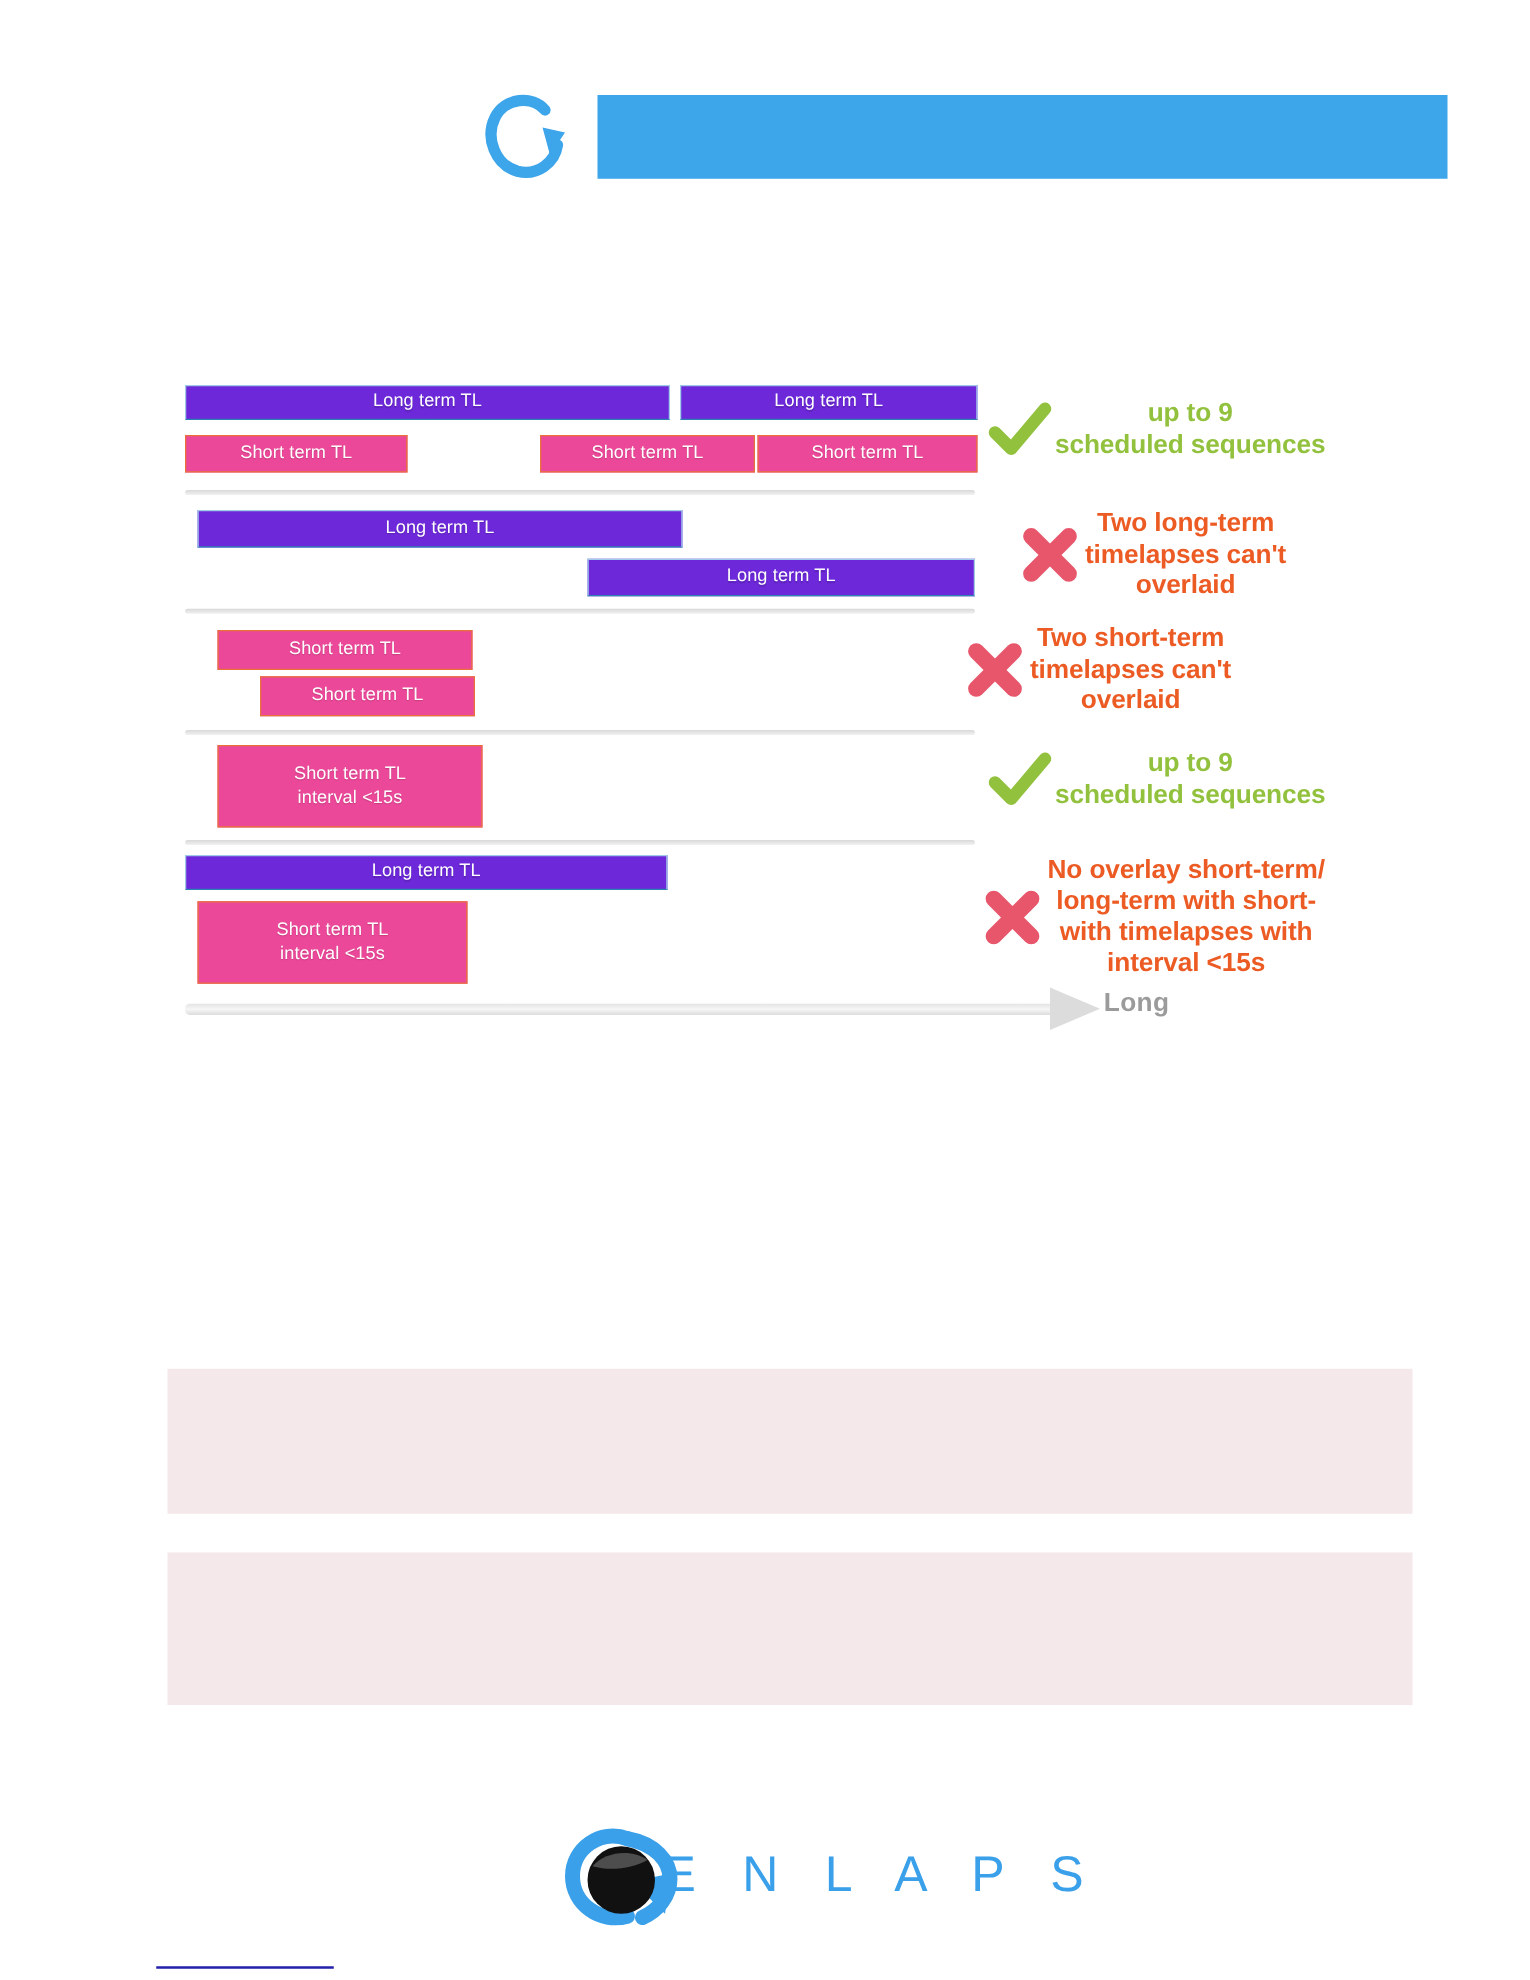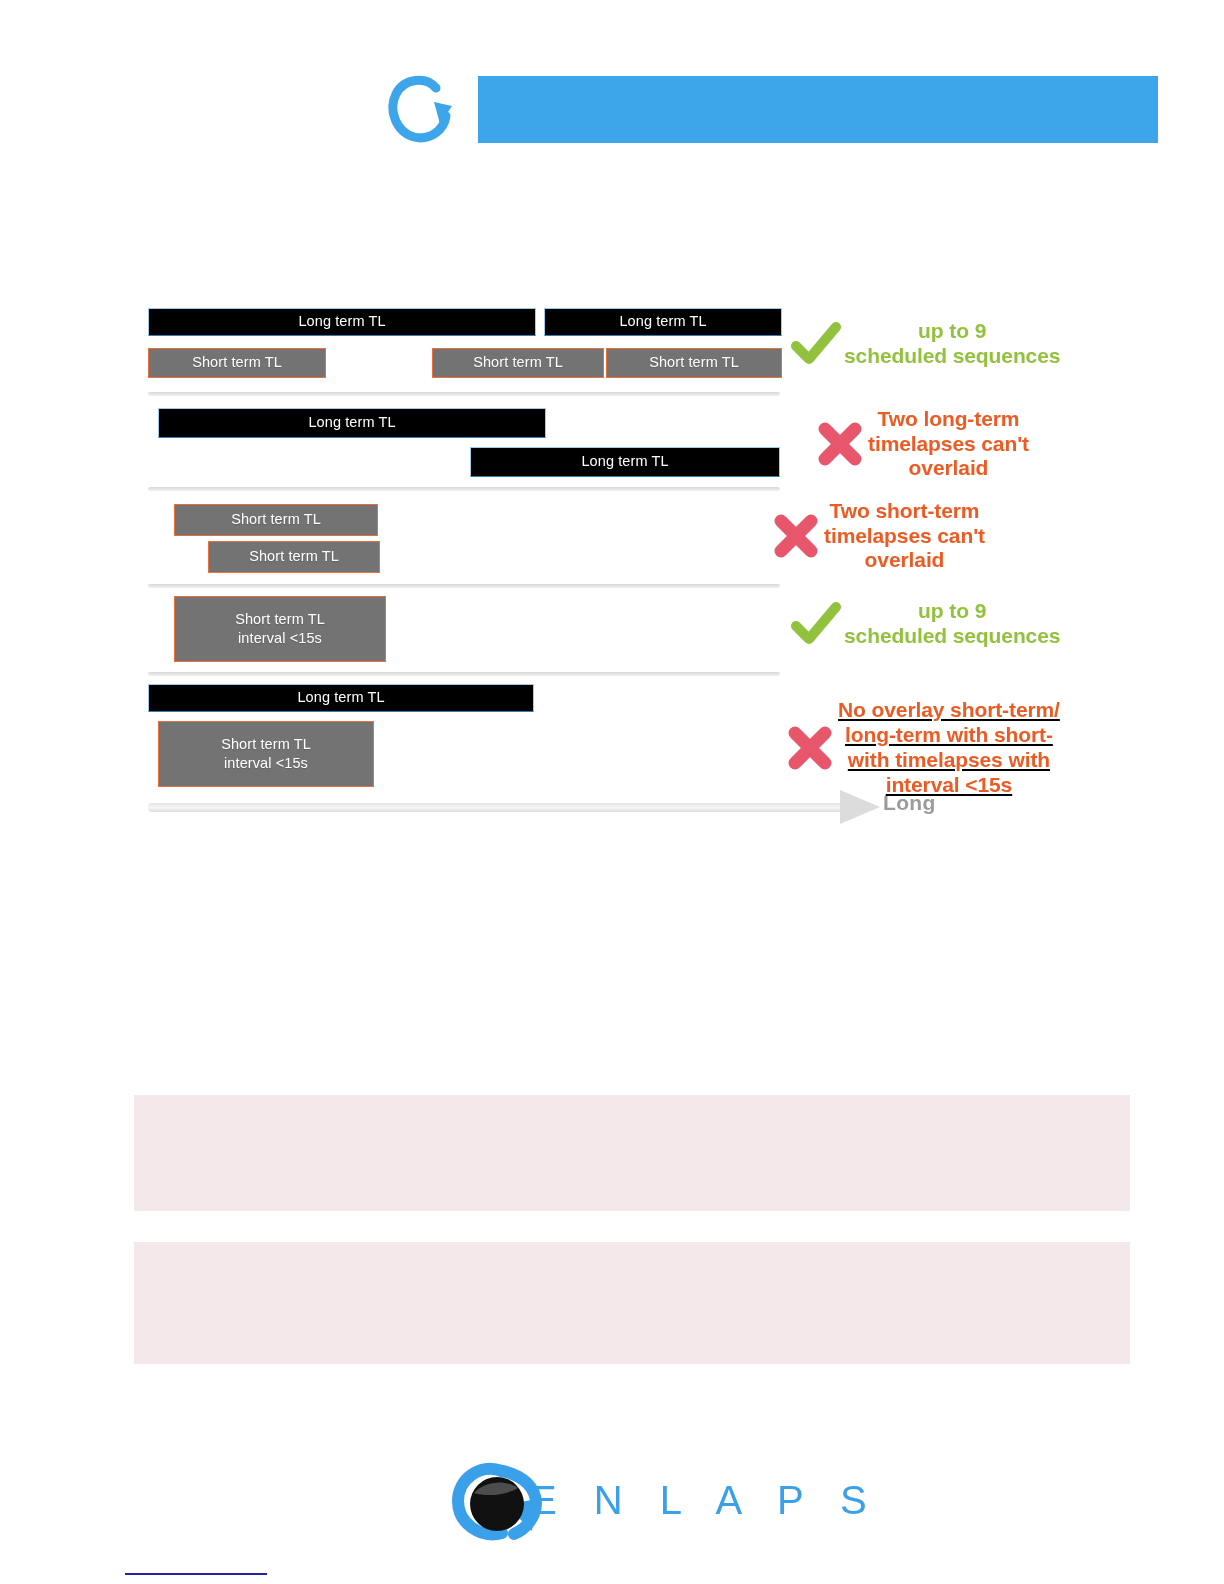--- a/index.html
+++ b/index.html
@@ -49,27 +49,27 @@
     align-items: center;
     justify-content: center;
     color: #ffffff;
     font-size: 14.5px;
     line-height: 1.32;
     letter-spacing: .1px;
     white-space: nowrap;
     text-shadow: 0 1px 1px rgba(0,0,0,.18);
   }
   .bar.blue {
-    background: #000000;
+    background: #6d28d9;
     border: 1px solid #9fcbe8;
     border-bottom-color: #2d7fb4;
     text-align: right;
   }
   .bar.orange {
-    background: #737373;
+    background: #ec4899;
     border: 1px solid #e8703a;
   }
 
   .sep {
     position: absolute;
     height: 4px;
     background: linear-gradient(to bottom, #d8d8d8, #f2f2f2);
     border-radius: 2px;
   }
 
@@ -276,21 +276,21 @@
       <svg viewBox="0 0 56 52" width="56" height="52" aria-hidden="true">
         <path d="M8 28 L21 41 L48 9" fill="none" stroke="#92c13d" stroke-width="10" stroke-linecap="round" stroke-linejoin="round"></path>
       </svg>
     </span>
     <span class="ann-text ok">
       <span>up to 9</span><br>
       <span>scheduled sequences</span>
     </span>
   </div>
 
-  <div class="annotation" style="left:634px; top:392px; width:310px; height:112px;text-decoration:underline;">
+  <div class="annotation" style="left:634px; top:378px; width:310px; height:112px;">
     <span class="ann-icon">
       <svg viewBox="0 0 56 52" width="56" height="52" aria-hidden="true">
         <g stroke="#e8566c" stroke-width="13" stroke-linecap="round">
           <line x1="13" y1="11" x2="43" y2="41"></line>
           <line x1="43" y1="11" x2="13" y2="41"></line>
         </g>
       </svg>
     </span>
     <span class="ann-text bad">
       <span>No overlay short-term/</span><br>

